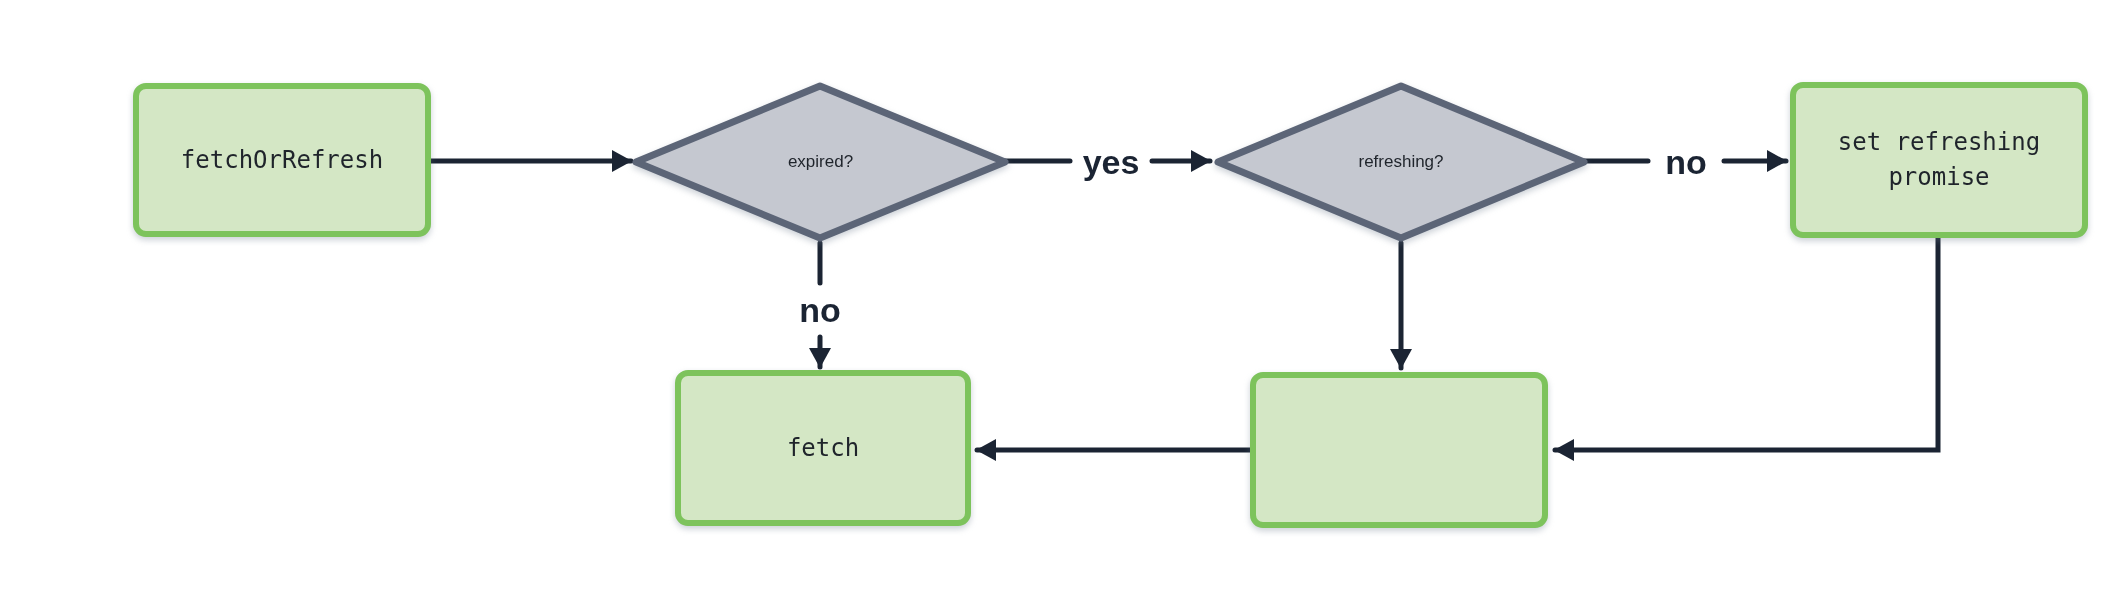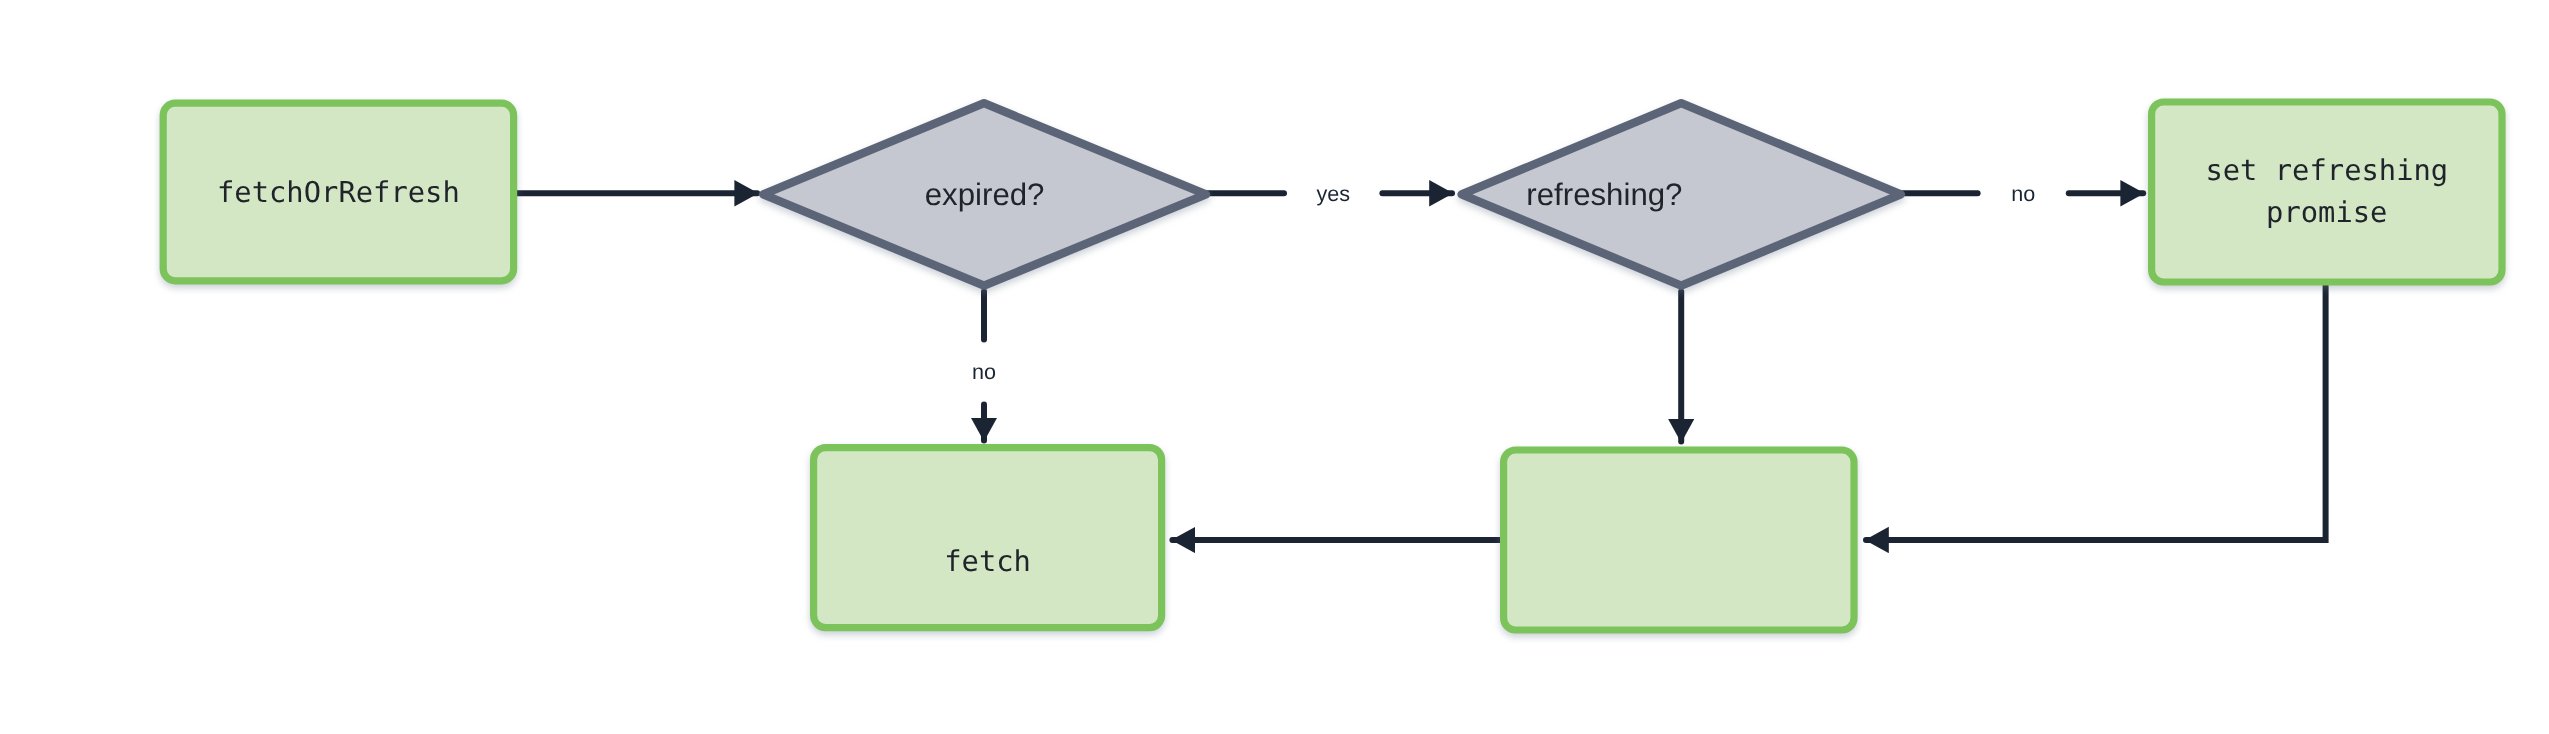--- a/index.html
+++ b/index.html
@@ -54,30 +54,30 @@
     white-space: pre-line;
   }
   .node-label {
     font-family: "DejaVu Sans Mono", monospace;
     font-size: 24px;
     line-height: 35px;
     color: var(--node-text);
   }
   .decision-label {
     font-family: "Liberation Sans", sans-serif;
-    font-size: 26px;
+    font-size: 17px;
     font-weight: 500;
     color: var(--node-text);
   }
   .edge-label {
     position: absolute;
     transform: translate(-50%, -50%);
     font-family: "Liberation Sans", sans-serif;
-    font-size: 18px;
-    font-weight: 400;
+    font-size: 34px;
+    font-weight: 700;
     color: var(--edge);
     white-space: nowrap;
   }
 </style>
 </head>
 <body>
 
 <div class="canvas">
 
   <svg class="layer" viewBox="0 0 2124 612">
@@ -113,26 +113,26 @@
       <rect class="node-rect shape" x="1745" y="85" width="292" height="150" rx="10"></rect>
       <rect class="node-rect shape" x="630" y="373" width="290" height="150" rx="10"></rect>
       <rect class="node-rect shape" x="1205" y="375" width="292" height="150" rx="10"></rect>
     </g>
   </svg>
 
   <div class="label node-label" style="left:88px; top:86px; width:292px; height:148px;">fetchOrRefresh</div>
 
   <div class="label decision-label" style="left:588px; top:86px; width:369px; height:152px;">expired?</div>
 
-  <div class="label decision-label" style="left:1106px; top:86px; width:366px; height:152px;">refreshing?</div>
+  <div class="label decision-label" style="left:1170px; top:86px; width:366px; height:152px;">refreshing?</div>
 
   <div class="label node-label" style="left:1745px; top:85px; width:292px; height:150px;">set refreshing
 promise</div>
 
-  <div class="label node-label" style="left:630px; top:393px; width:290px; height:150px;">fetch</div>
+  <div class="label node-label" style="left:630px; top:373px; width:290px; height:150px;">fetch</div>
 
 
   <div class="edge-label" style="left:1063px; top:162px;">yes</div>
 
   <div class="edge-label" style="left:1638px; top:162px;">no</div>
 
   <div class="edge-label" style="left:772px; top:310px;">no</div>
 
 </div>
 

